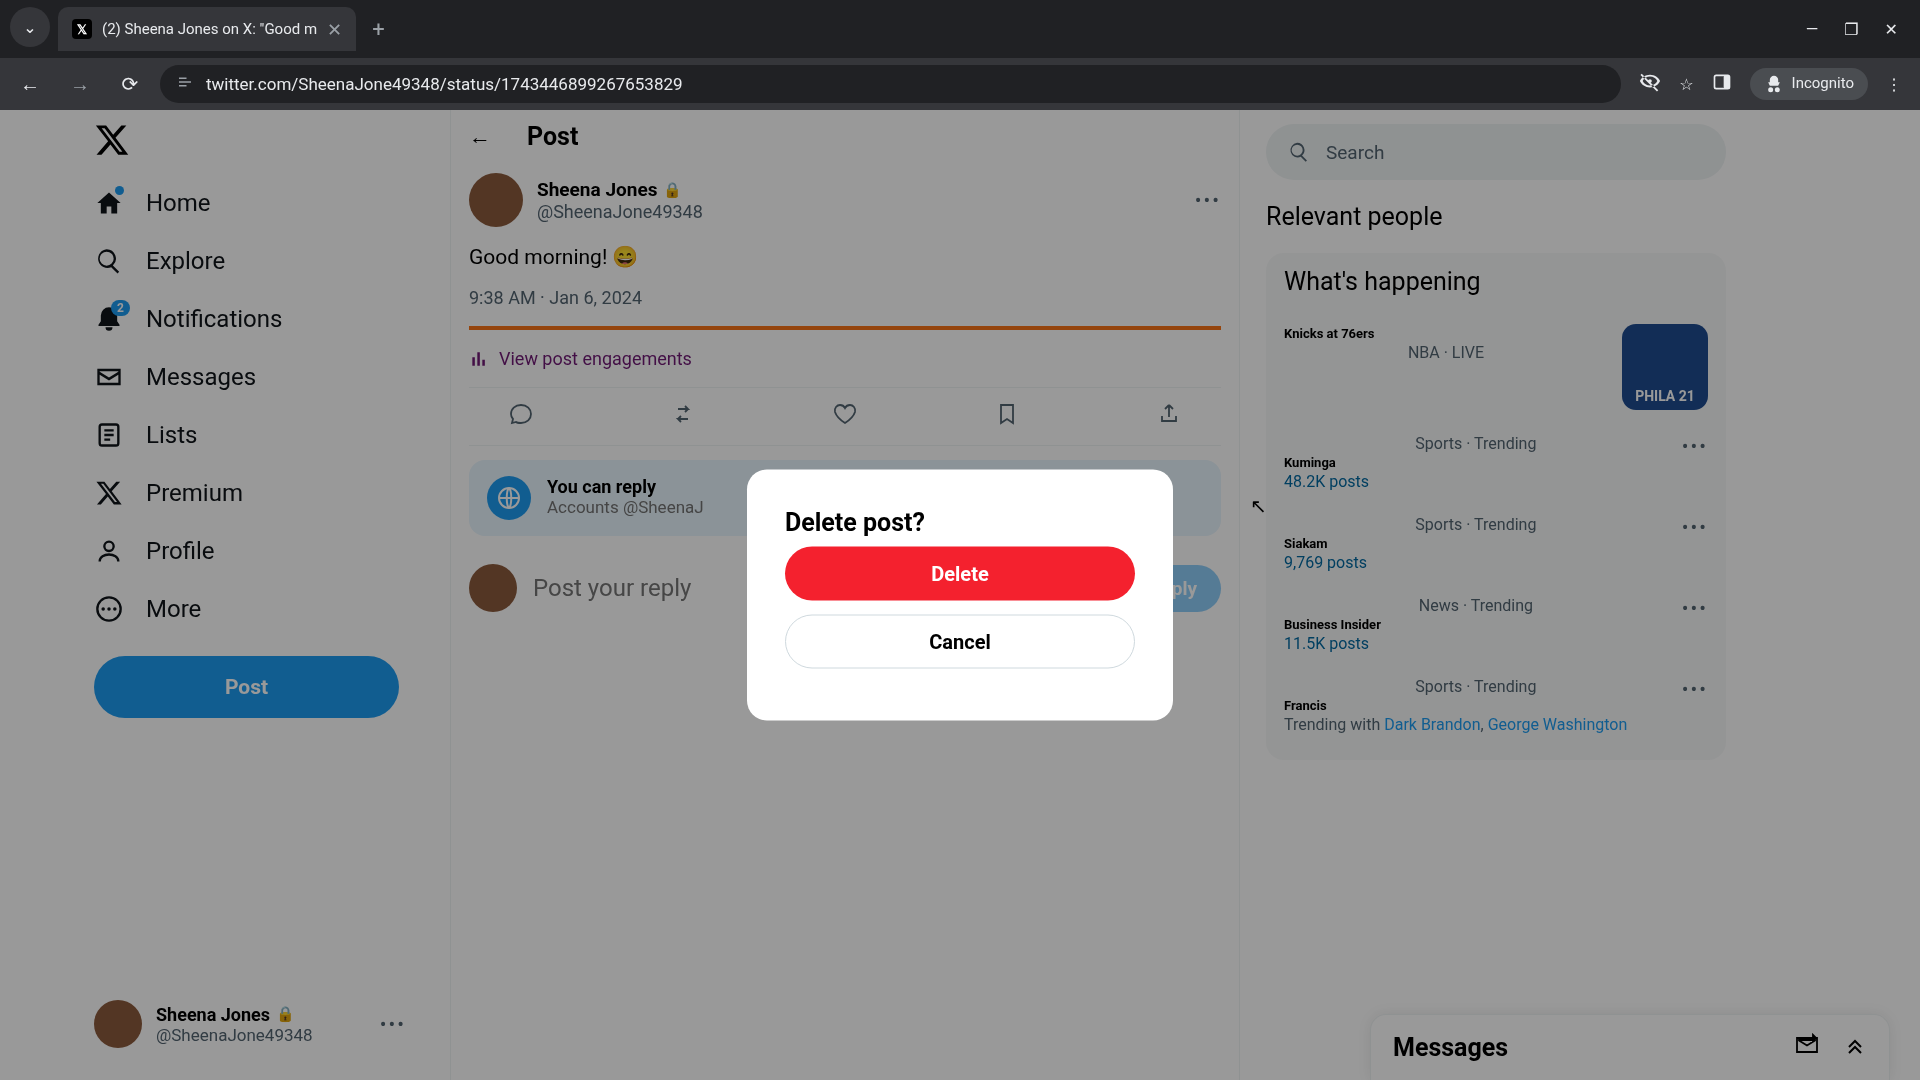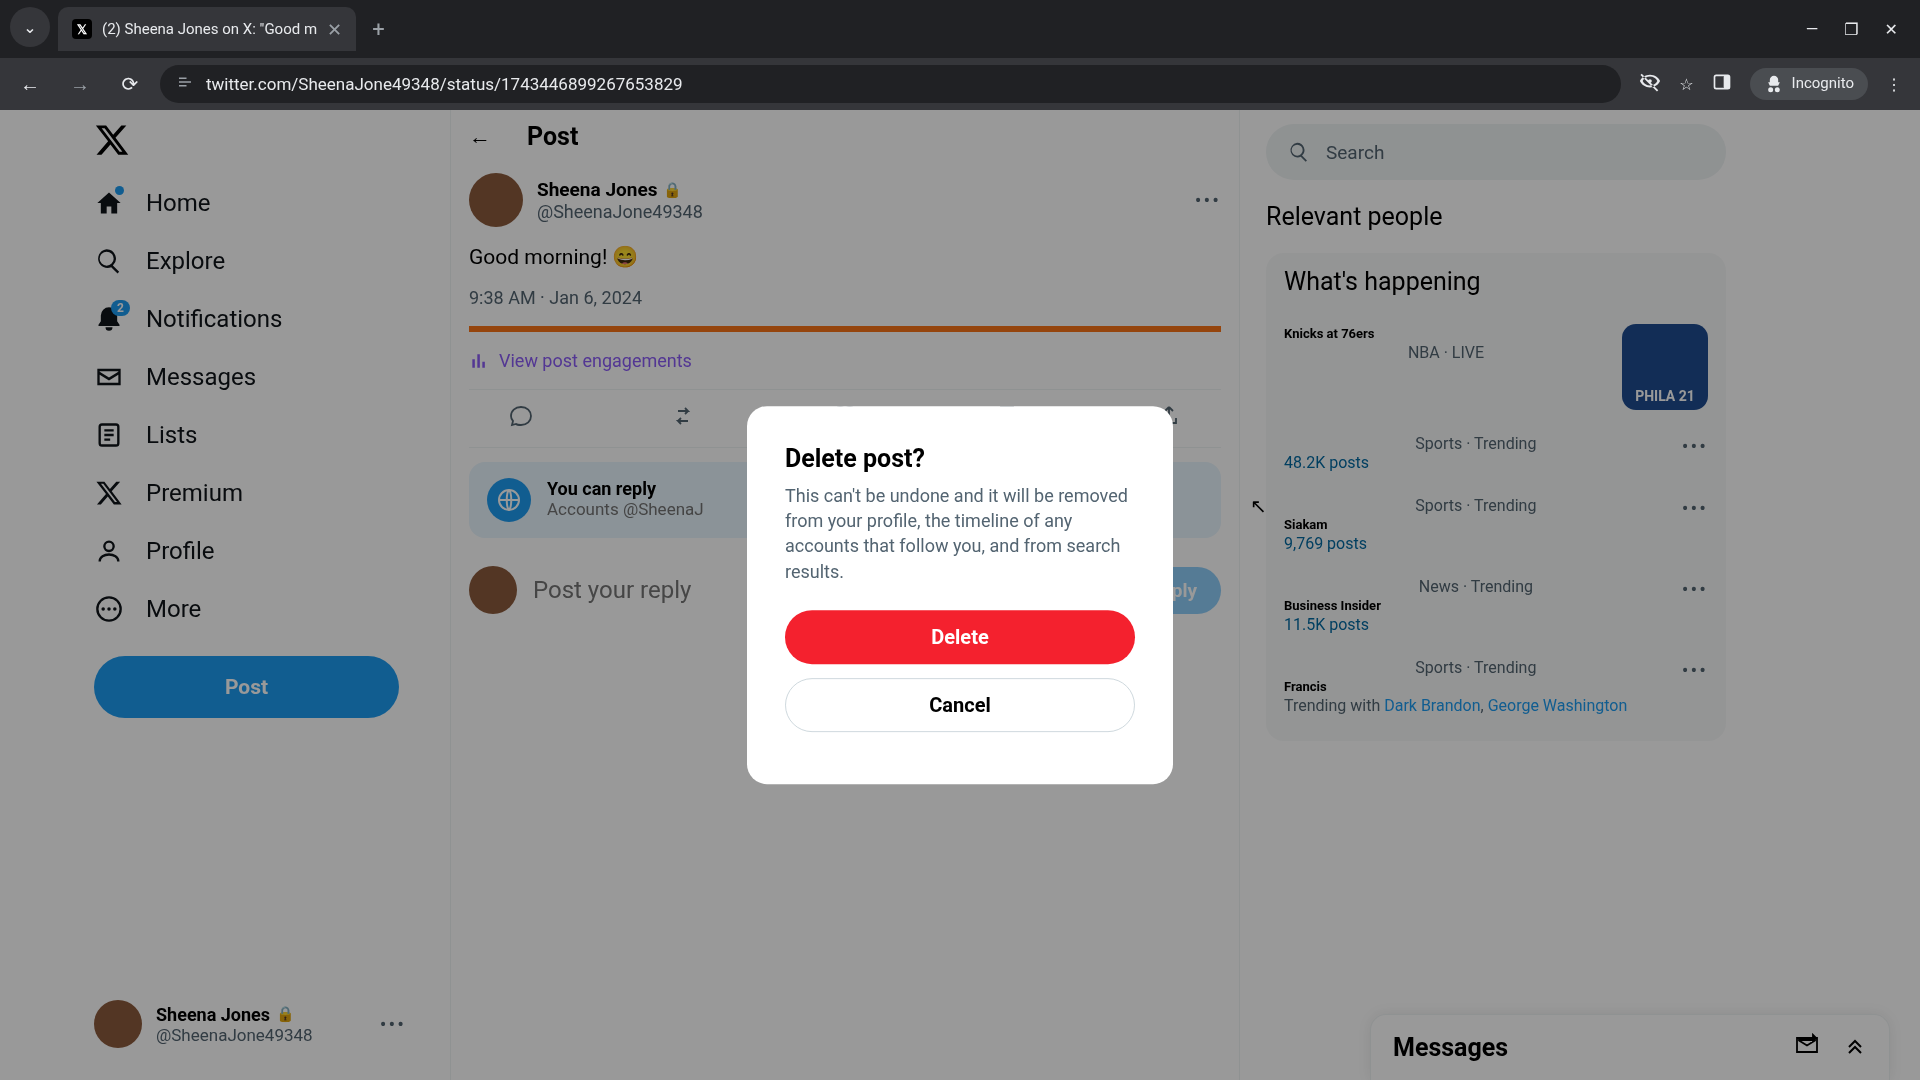--- a/index.html
+++ b/index.html
@@ -53,21 +53,21 @@
 .header-title { font-size:25px; font-weight:bold; }
 .post-body { padding:10px 18px; }
 .post-head { display:flex; align-items:center; gap:14px; }
 .post-avatar { width:54px; height:54px; border-radius:50%; background:#8b5a3c; }
 .post-names { flex:1; }
 .post-name { font-weight:bold; font-size:19px; display:flex; align-items:center; gap:6px; }
 .post-handle { color:#536471; font-size:18px; }
 .more-dots { color:#536471; cursor:pointer; font-size:20px; letter-spacing:2px; }
 .post-text { font-size:21px; margin:18px 0; }
 .post-time { color:#536471; font-size:18px; }
-.engagements-row { display:flex; align-items:center; gap:10px; padding:18px 0; color:#8b5cf6; font-size:18px; border-top:6px solid #f97316; border-bottom:1px solid #eff3f4; margin-top:18px; cursor:pointer; }
+.engagements-row { display:flex; align-items:center; gap:10px; padding:18px 0; color:#701a75; font-size:18px; border-top:4px solid #f97316; border-bottom:1px solid #eff3f4; margin-top:18px; cursor:pointer; }
 .actions-row { display:flex; justify-content:space-between; padding:14px 40px; border-bottom:1px solid #eff3f4; color:#536471; }
 .action-icon { cursor:pointer; font-size:22px; }
 .reply-notice { background:#e8f5fd; border-radius:16px; padding:16px 18px; margin:14px 0; display:flex; gap:16px; }
 .notice-icon { width:44px; height:44px; background:#1d9bf0; border-radius:50%; display:flex; align-items:center; justify-content:center; color:#fff; }
 .notice-title { font-weight:bold; font-size:18px; }
 .notice-text { color:#737373; font-size:17px; }
 .reply-compose { display:flex; align-items:center; gap:16px; padding:14px 0; }
 .reply-input { flex:1; border:none; font-size:24px; color:#536471; outline:none; background:transparent; }
 .reply-btn { background:#8ecdf8; color:#fff; border:none; padding:12px 24px; border-radius:24px; font-size:19px; font-weight:bold; cursor:pointer; }
 
@@ -331,20 +331,21 @@
           <div class="trend-text">
             <div class="trend-name">Knicks at 76ers</div>
             <div class="trend-cat">NBA · LIVE</div>
           </div>
           <div class="trend-thumb">PHILA 21</div>
         </div>
 
         <div class="trend-item">
           <div class="trend-text">
             <div class="trend-cat">Sports · Trending</div>
+            <div class="trend-name">Kuminga</div>
             <div class="trend-count">48.2K posts</div>
           </div>
           <span class="more-dots">•••</span>
         </div>
 
         <div class="trend-item">
           <div class="trend-text">
             <div class="trend-cat">Sports · Trending</div>
             <div class="trend-name">Siakam</div>
             <div class="trend-count">9,769 posts</div>
@@ -370,21 +371,20 @@
           <span class="more-dots">•••</span>
         </div>
       </div>
     </div>
   </div>
 
   <div class="dim-overlay"></div>
 
   <div class="modal">
     <div class="modal-title">Delete post?</div>
-    <div class="modal-text">This can't be undone and it will be removed from your profile, the timeline of any accounts that follow you, and from search results.</div>
     <button class="modal-btn delete">Delete</button>
     <button class="modal-btn">Cancel</button>
   </div>
 
   <div class="messages-dock">
     <span>Messages</span>
     <div class="dock-icons">
       <span><svg width="24" height="24" viewBox="0 0 24 24">
             <path d="M2 5h20v14H2zm2 2v.5l8 5 8-5V7zm14-5l3 3-3 3V2z" fill="none" stroke="currentColor" stroke-width="1.8"></path>
           </svg></span>

